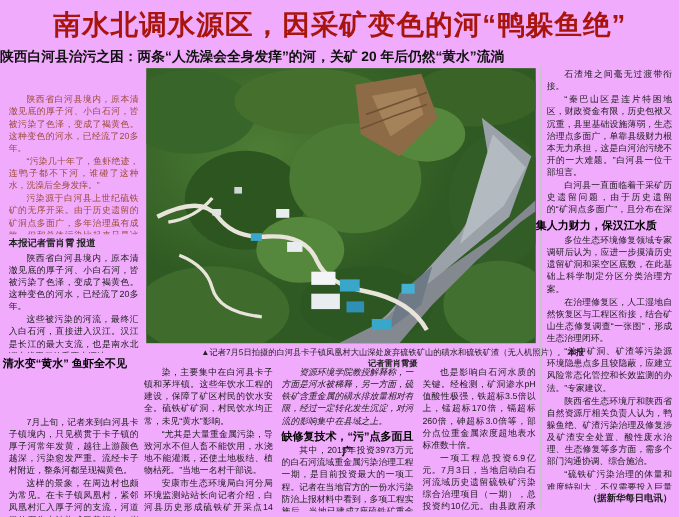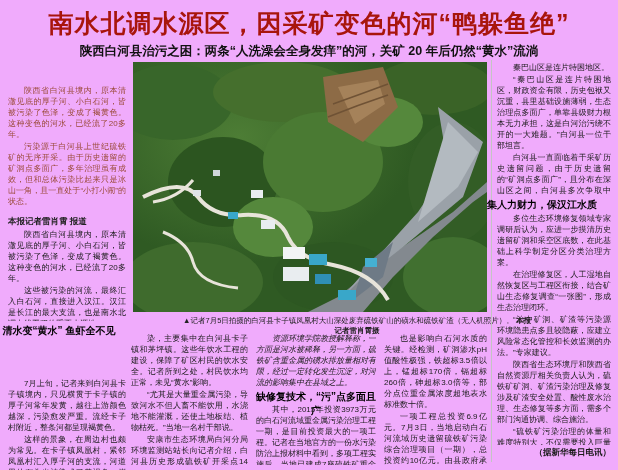--- a/index.html
+++ b/index.html
@@ -1,20 +1,20 @@
 <!DOCTYPE html>
 <html><head>
 <meta charset="utf-8">
 <style>
   html,body{margin:0;padding:0;background:#e9e9e9;}
   #page{position:relative;width:618px;height:470px;background:#f0abfc;margin:0 auto;
         font-family:"Liberation Sans","DejaVu Sans",sans-serif;color:#1a1a1a;overflow:hidden;}
   .headline{position:absolute;top:8px;left:0;width:618px;text-align:center;
             font-size:25px;font-weight:bold;letter-spacing:1px;line-height:30px;}
-  .subheadline{position:absolute;top:43px;left:0;width:618px;text-align:center;
+  .subheadline{position:absolute;top:43px;left:0;width:618px;
                font-size:12.5px;font-weight:bold;color:#111;}
   .col{position:absolute;font-size:8px;line-height:11px;overflow:hidden;text-align:justify;}
   .para{margin:0 0 1px 0;text-indent:2em;}
   .lead .para{color:#9a4a38;}
   .byline{position:absolute;left:8px;top:216px;font-size:8.5px;font-weight:bold;color:#222;}
   .subhead-abs{position:absolute;font-size:10px;font-weight:bold;color:#000;}
   #photo-box{position:absolute;left:133px;top:62px;width:354px;height:250px;overflow:hidden;
              background:#3c6a2c;}
   #caption{position:absolute;left:133px;top:316px;width:354px;font-size:7.5px;line-height:10px;
            text-align:center;color:#222;margin-left:47px;}
@@ -26,20 +26,21 @@
 </head>
 <body>
 
 <div id="page">
 
   <div class="headline" style="color:#a8150c;">南水北调水源区，因采矿变色的河“鸭躲鱼绝”</div>
   <div class="subheadline">陕西白河县治污之困：两条“人洗澡会全身发痒”的河，关矿 20 年后仍然“黄水”流淌</div>
 
   <div class="col lead" style="left:8px;top:85px;width:118px;height:128px;">
       <p class="para">陕西省白河县境内，原本清澈见底的厚子河、小白石河，皆被污染了色泽，变成了褐黄色。这种变色的河水，已经流了20多年。</p>
+      <p class="para">“污染几十年了，鱼虾绝迹，连鸭子都不下河，谁碰了这种水，洗澡后全身发痒。”</p>
       <p class="para">污染源于白河县上世纪硫铁矿的无序开采。由于历史遗留的矿洞点多面广，多年治理虽有成效，但和总体污染比起来只是冰山一角，且一直处于“小打小闹”的状态。</p>
     </div>
   <div class="byline">本报记者雷肖霄 报道</div>
   <div class="col" style="left:8px;top:229px;width:118px;height:92px;">
       <p class="para">陕西省白河县境内，原本清澈见底的厚子河、小白石河，皆被污染了色泽，变成了褐黄色。这种变色的河水，已经流了20多年。</p>
       <p class="para">这些被污染的河流，最终汇入白石河，直接进入汉江。汉江是长江的最大支流，也是南水北调中线工程的重要水源地。</p>
     </div>
   <div class="subhead-abs" style="left:0;top:324px;width:118px;text-align:center;">清水变“黄水” 鱼虾全不见</div>
   <div class="col" style="left:8px;top:360px;width:118px;height:124px;margin-top:18px;">
       <p class="para">7月上旬，记者来到白河县卡子镇境内，只见横贯于卡子镇的厚子河常年发黄，越往上游颜色越深，污染愈发严重。流经卡子村附近，整条河都呈现褐黄色。</p>
@@ -105,48 +106,48 @@
       </g>
     </svg>
   </div>
 
   <div id="caption">
     <span>▲记者7月5日拍摄的白河县卡子镇凤凰村大山深处废弃硫铁矿山的磺水和硫铁矿渣（无人机照片）。</span>
     <b>本报记者雷肖霄摄</b>
   </div>
 
   <div class="col" style="left:131px;top:333px;width:117px;height:132px;">
-      <p class="para">染，主要集中在白河县卡子镇和茅坪镇。这些年饮水工程的建设，保障了矿区村民的饮水安全。记者所到之处，村民饮水均正常，未见“黄水”影响。</p>
+      <p class="para">染，主要集中在白河县卡子镇和茅坪镇。这些年饮水工程的建设，保障了矿区村民的饮水安全。硫铁矿矿洞，村民饮水均正常，未见“黄水”影响。</p>
       <p class="para">“尤其是大量重金属污染，导致河水不但人畜不能饮用，水浇地不能灌溉，还使土地板结、植物枯死。”当地一名村干部说。</p>
       <p class="para">安康市生态环境局白河分局环境监测站站长向记者介绍，白河县历史形成硫铁矿开采点14处，共开采矿洞121个，历史遗留矿渣约600万立方米。</p>
     </div>
 
   <div class="col" style="left:256px;top:333px;width:120px;height:56px;font-style:italic;">
       <p class="para">资源环境学院教授解释称，一方面是河水被稀释，另一方面，硫铁矿含重金属的磺水排放量相对有限，经过一定转化发生沉淀，对河流的影响集中在县域之上。</p>
     </div>
   <div class="subhead-abs" style="left:256px;top:390px;width:120px;text-align:center;">缺修复技术，“污”点多面且广</div>
   <div class="col" style="left:256px;top:404px;width:120px;height:61px;">
       <p class="para">其中，2015年投资3973万元的白石河流域重金属污染治理工程一期，是目前投资最大的一项工程。记者在当地官方的一份水污染防治上报材料中看到，多项工程实施后，当地已建成7座硫铁矿重金属污染综合处理站点，中和矿洞汇出的污水，水质得到了一定改善。</p>
     </div>
 
   <div class="col" style="left:384px;top:333px;width:103px;height:132px;">
       <p class="para">也是影响白石河水质的关键。经检测，矿洞渗水pH值酸性极强，铁超标3.5倍以上，锰超标170倍，镉超标260倍，砷超标3.0倍等，部分点位重金属浓度超地表水标准数十倍。</p>
       <p class="para">一项工程总投资6.9亿元。7月3日，当地启动白石河流域历史遗留硫铁矿污染综合治理项目（一期），总投资约10亿元。由县政府承担主体责任，力争用3-5年时间，分期分批完成全部治理任务。</p>
     </div>
 
   <div class="vrule"></div>
 
   <div class="col" style="left:497px;top:62px;width:114px;height:134px;">
-      <p class="para">秦巴山区是连片特困地区。</p>
+      <p class="para">石渣堆之间毫无过渡带衔接。</p>
       <p class="para">“秦巴山区是连片特困地区，财政资金有限，历史包袱又沉重，县里基础设施薄弱，生态治理点多面广，单靠县级财力根本无力承担，这是白河治污绕不开的一大难题。”白河县一位干部坦言。</p>
       <p class="para">白河县一直面临着干采矿历史遗留问题，由于历史遗留的“矿洞点多面广”，且分布在深山区之间，白河县多次争取中央、省级专项资金支持治理，虽有成效，但和总体污染比起来只是冰山一角，一直处于“小打小闹”的状态。</p>
     </div>
   <div class="subhead-abs" style="left:487px;top:198px;width:114px;text-align:left;">集人力财力，保汉江水质</div>
   <div class="col" style="left:497px;top:213px;width:114px;height:232px;">
       <p class="para">多位生态环境修复领域专家调研后认为，应进一步摸清历史遗留矿洞和采空区底数，在此基础上科学制定分区分类治理方案。</p>
       <p class="para">在治理修复区，人工湿地自然恢复区与工程区衔接，结合矿山生态修复调查“一张图”，形成生态治理闭环。</p>
       <p class="para">“治中矿洞、矿渣等污染源环境隐患点多且较隐蔽，应建立风险常态化管控和长效监测的办法。”专家建议。</p>
-      <p class="para">陕西省生态环境厅和陕西省自然资源厅相关负责人认为，硫铁矿矿洞、矿渣污染治理及修复涉及矿渣安全处置、酸性废水治理、生态修复等多方面，需多个部门沟通协调、综合施治。</p>
+      <p class="para">陕西省生态环境厅和陕西省自然资源厅相关负责人认为，鸭躲鱼绝、矿渣污染治理及修复涉及矿渣安全处置、酸性废水治理、生态修复等多方面，需多个部门沟通协调、综合施治。</p>
       <p class="para">“硫铁矿污染治理的体量和难度特别大，不仅需要投入巨量资金，加大治理力度，更需要攻坚克难。”陕西省生态环境厅土壤生态环境处负责人表示。</p>
     </div>
   <div id="source-line">（据新华每日电讯）</div>
 
 </div>
 
 </body></html>

